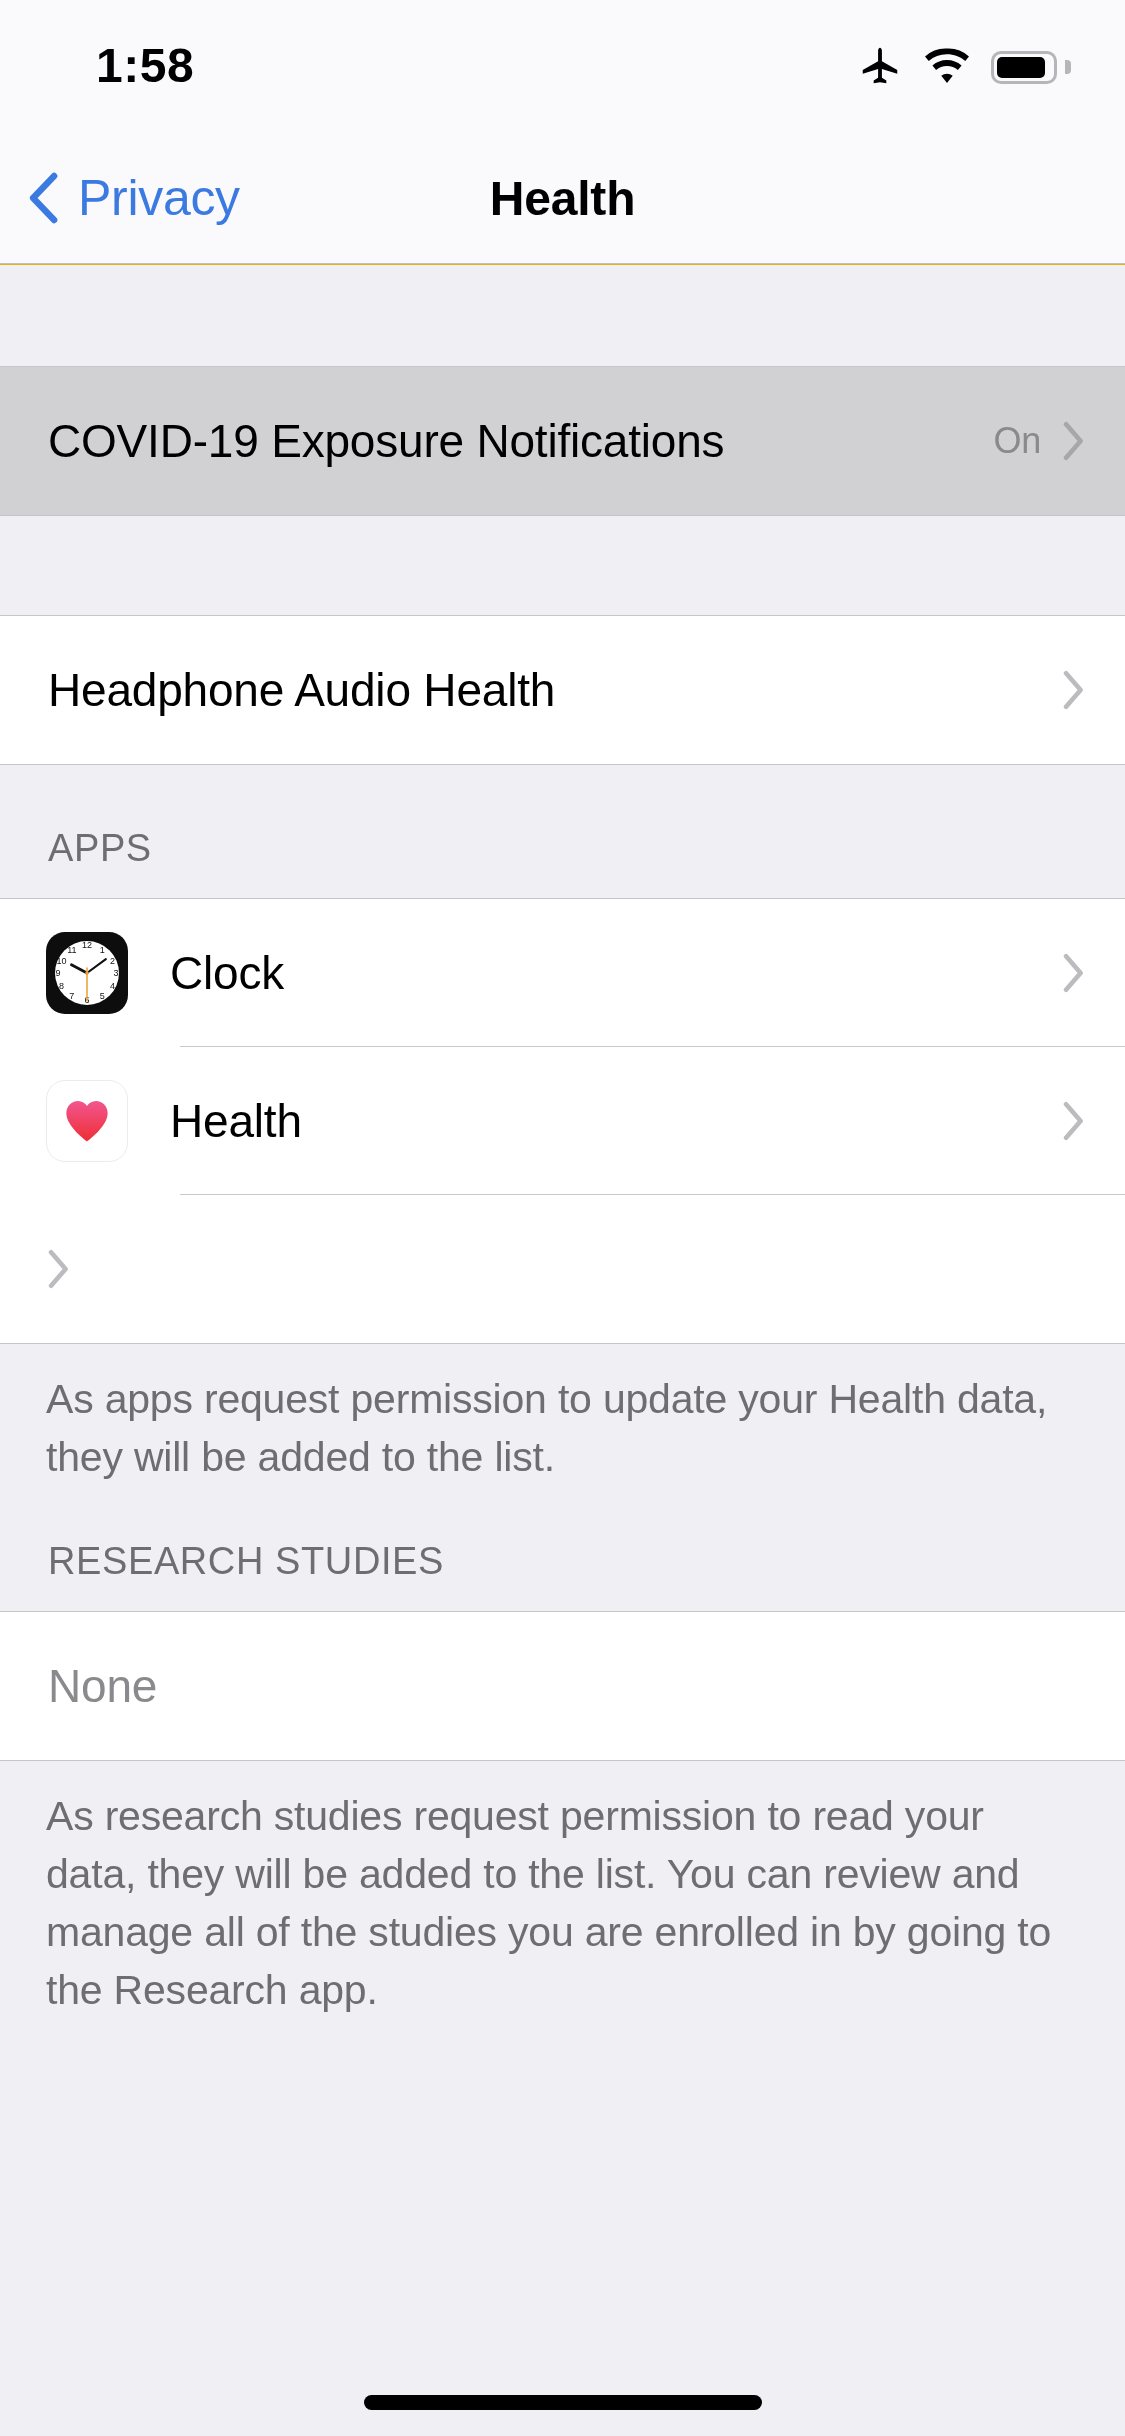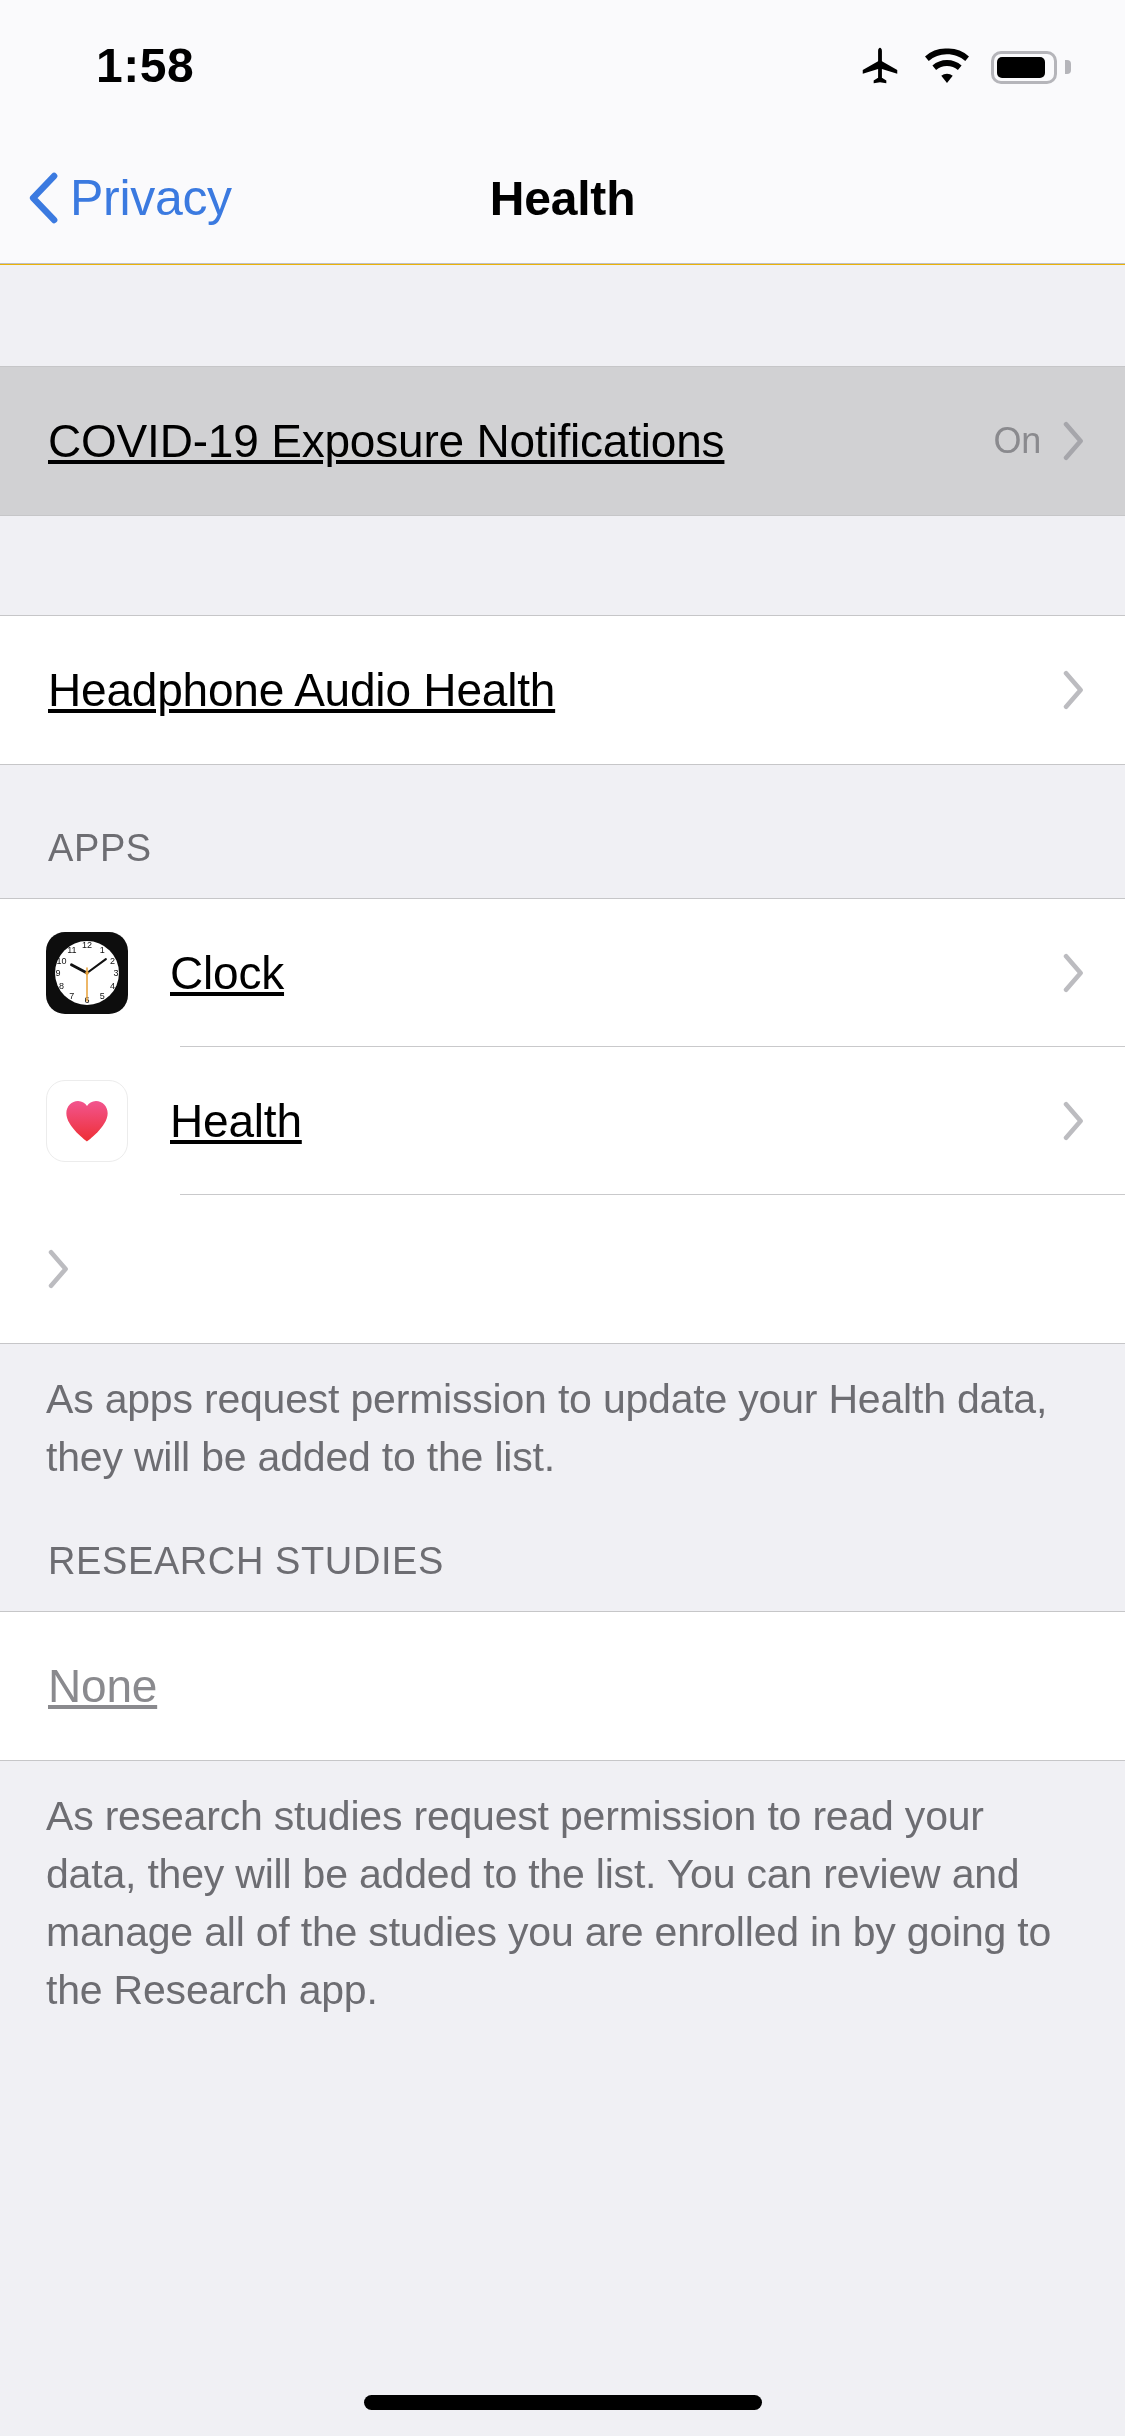--- a/index.html
+++ b/index.html
@@ -88,21 +88,21 @@
     background: #fafafc;
     border-bottom: 1.5px solid #bfbfc2;
   }
   .nav-back {
     position: absolute;
     left: 28px;
     top: 0;
     height: 132px;
     display: flex;
     align-items: center;
-    gap: 12px;
+    gap: 20px;
     cursor: pointer;
   }
   .nav-back-chevron { width: 30px; height: 52px; display:block; }
   .nav-back-label {
     font-size: 50px;
     color: #3b7ae0;
     letter-spacing: -0.3px;
   }
   .nav-title {
     position: absolute;
@@ -157,21 +157,20 @@
     bottom: 0;
     height: 1.5px;
     background: #c9c9cb;
   }
 
   .row-label {
     font-size: 46px;
     color: #000;
     letter-spacing: -0.2px;
     flex: 1;
-    text-decoration: underline;
   }
   .row-label.muted { color: #8a8a8e; }
 
   .row-detail {
     font-size: 36px;
     color: #8a8a8e;
     margin-right: 22px;
     letter-spacing: -0.2px;
   }
 

